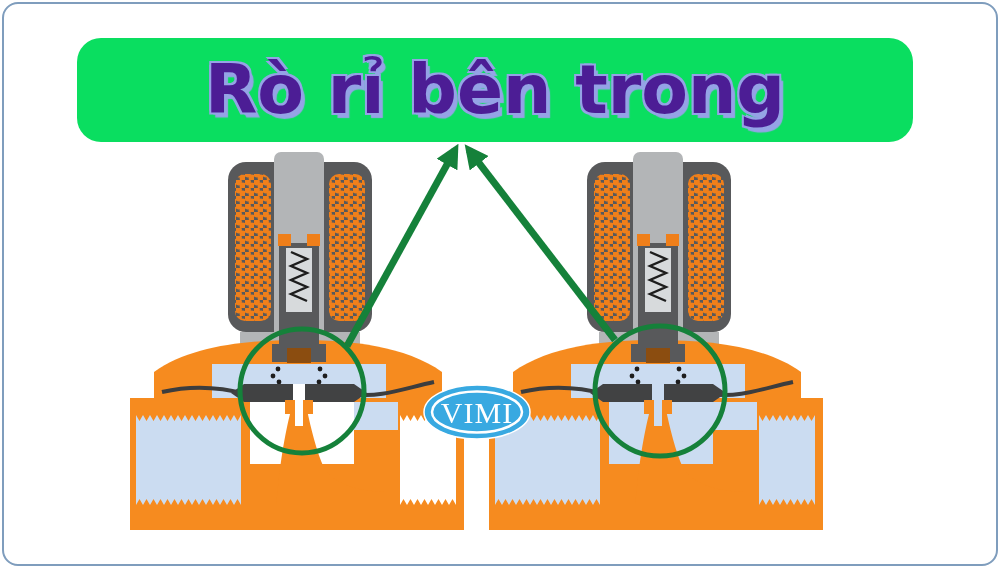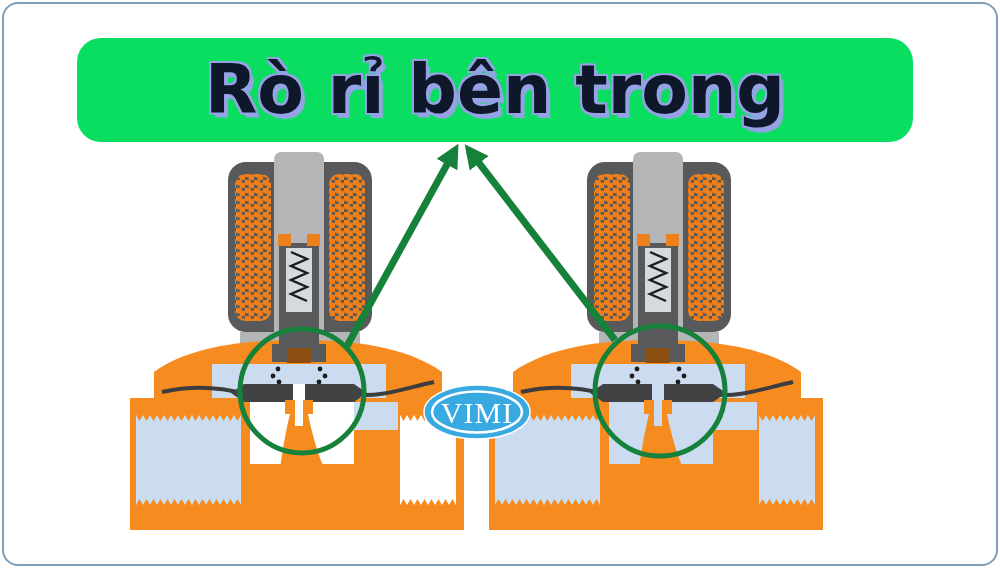--- a/index.html
+++ b/index.html
@@ -13,21 +13,21 @@
   svg.diagram{position:absolute;left:0;top:0;z-index:1;}
 </style>
 </head>
 <body>
 
 <div class="stage" style="background: rgb(255, 255, 255);">
 
   <div class="frame" style="border-color: rgb(127, 157, 189);"></div>
 
   <div class="banner" style="background: rgb(10, 222, 96);">
-    <span style="color: #0f172a; text-shadow: rgb(149, 163, 230) -2px -2px 0px, rgb(149, 163, 230) 2px -2px 0px, rgb(149, 163, 230) -2px 2px 0px, rgb(149, 163, 230) 2px 2px 0px, rgb(149, 163, 230) 4px 5px 1px; text-align: right;">Rò rỉ bên trong</span>
+    <span style="color: #4c1d95; text-shadow: rgb(149, 163, 230) -2px -2px 0px, rgb(149, 163, 230) 2px -2px 0px, rgb(149, 163, 230) -2px 2px 0px, rgb(149, 163, 230) 2px 2px 0px, rgb(149, 163, 230) 4px 5px 1px; text-align: right;">Rò rỉ bên trong</span>
   </div>
 
   <svg class="diagram" width="1000" height="568" viewBox="0 0 1000 568">
     <defs>
       <pattern id="windings" width="9" height="8" patternUnits="userSpaceOnUse">
         <rect width="9" height="8" fill="#58595b"></rect>
         <circle cx="2.5" cy="2" r="3.4" fill="#ef7f1a"></circle>
         <circle cx="7" cy="6" r="3.4" fill="#ef7f1a"></circle>
       </pattern>
       <marker id="ah" markerWidth="3.4" markerHeight="3.4" viewBox="0 0 10 10" refX="7" refY="5" orient="auto">

